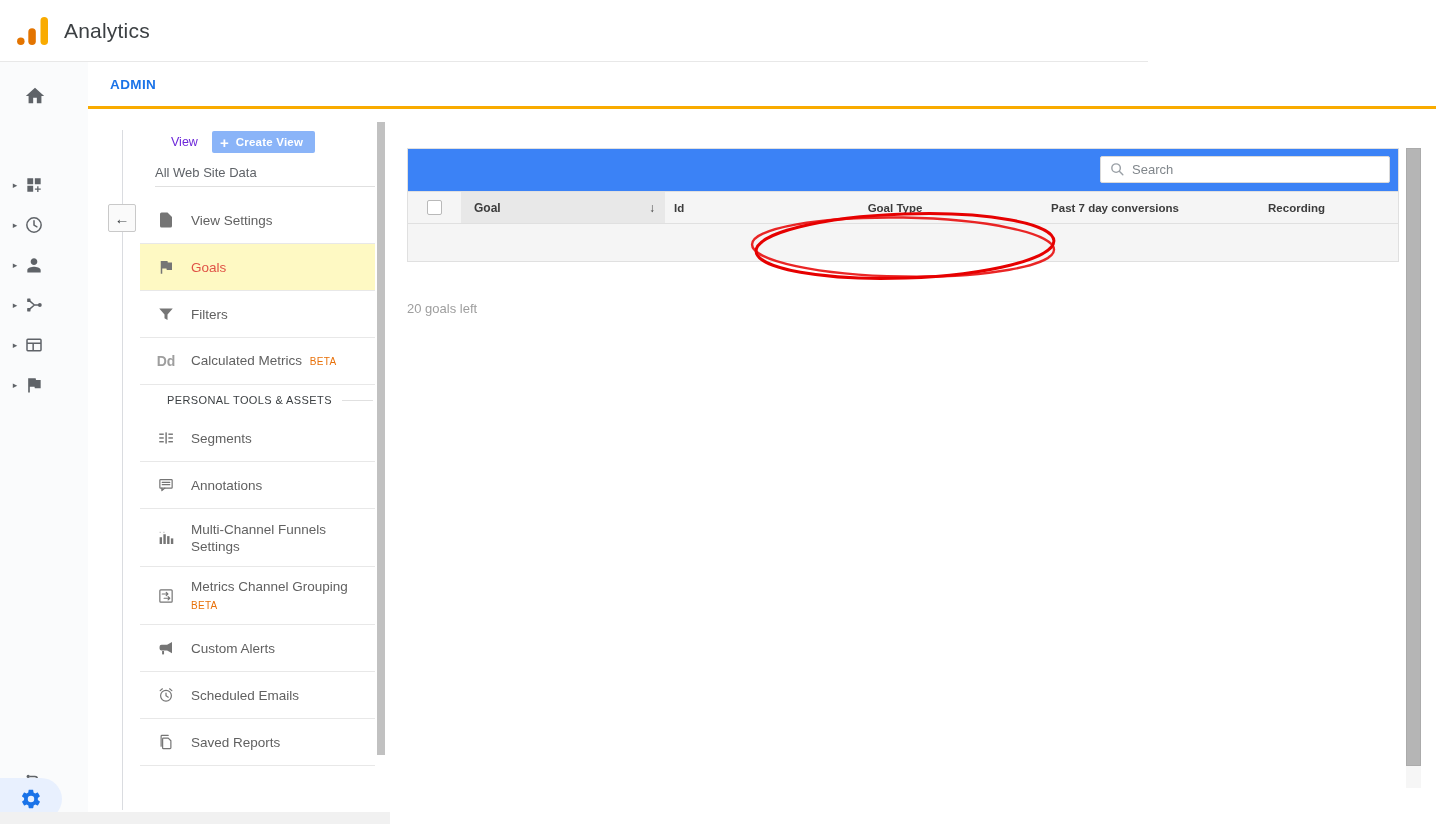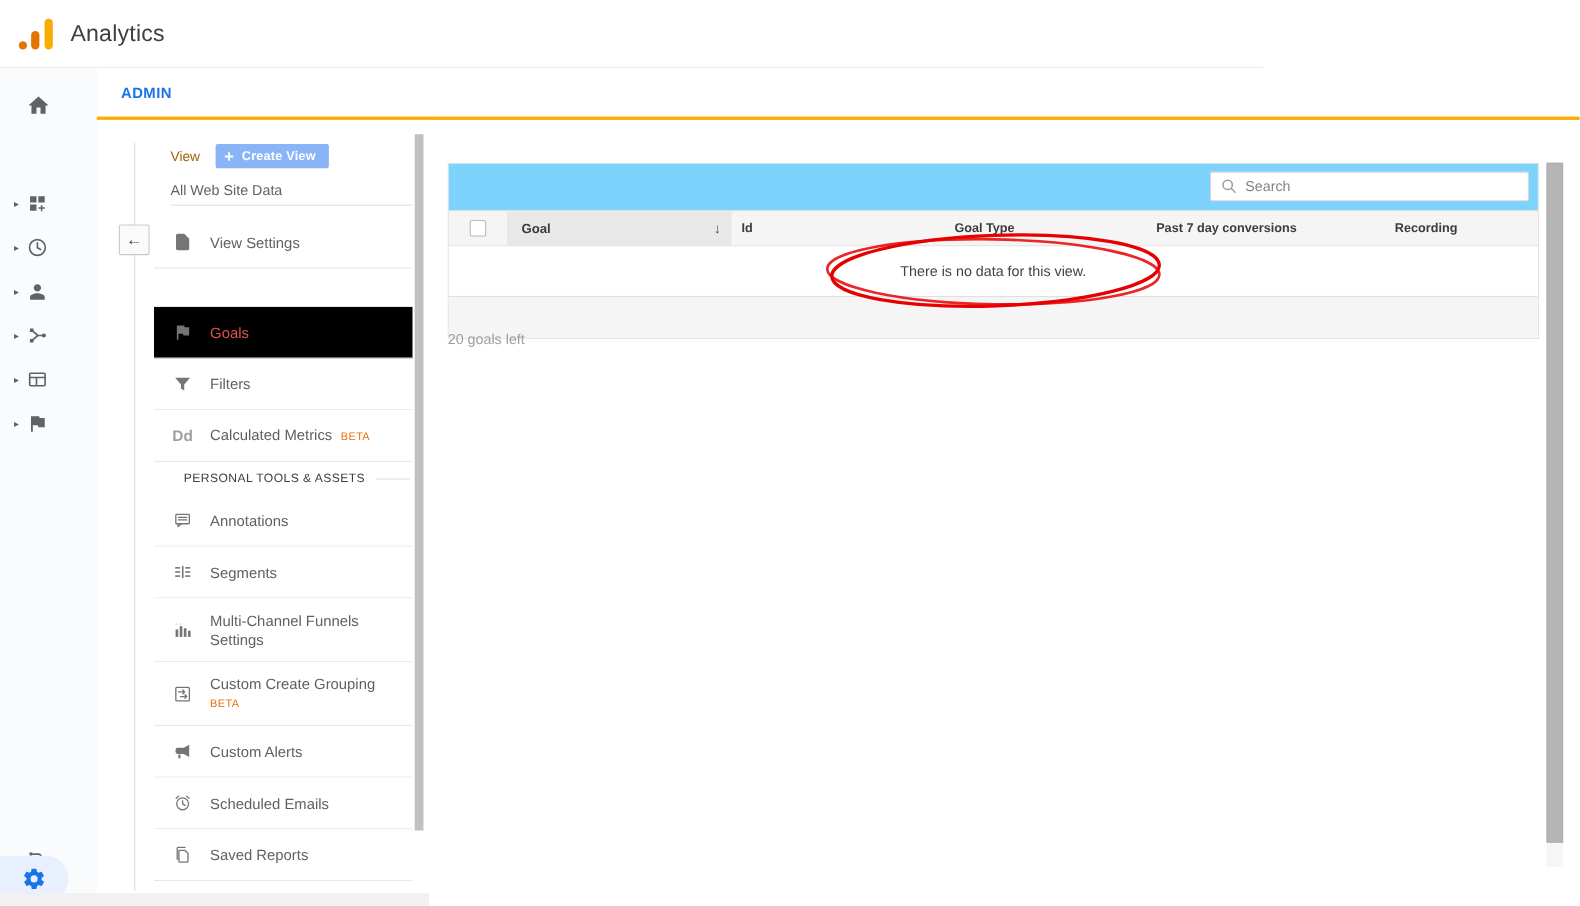--- a/index.html
+++ b/index.html
@@ -25,52 +25,52 @@
   #tabbar { position:absolute; left:88px; top:62px; width:1348px; height:47px; background:#fff;
     border-bottom:1px solid #eceef0; display:flex;flex-direction:column; }
   .tab { height:47px; line-height:46px; padding:0 22px; font-size:13.5px; font-weight:bold;
     letter-spacing:.4px; cursor:pointer; }
   .tab.active { color:#1a73e8; border-bottom:3px solid #f9ab00; }
   .tab.inactive { color:#5f6368; }
 
   
   #panel { position:absolute; left:88px; top:109px; width:302px; height:715px; background:#fff; }
   #view-row { position:absolute; left:67px; top:22px; display:flex; align-items:center; }
-  #view-label { font-size:12.5px; color:#a16207; margin-right:14px; }
+  #view-label { font-size:12.5px; color:#6d28d9; margin-right:14px;margin-left:16px; }
   #create-view-btn { background:#8ab4f8; color:#fff; font-size:11.5px; font-weight:bold;
     height:22px; padding:0 12px 0 8px; border:none; border-radius:2px; display:flex;
     align-items:center; cursor:pointer; letter-spacing:.2px; }
   #create-view-btn .plus { font-size:15px; font-weight:bold; margin-right:7px; }
   #view-name { position:absolute; left:67px; top:56px; font-size:13px; color:#5f6368; }
   #panel-divider { position:absolute; left:67px; top:77px; width:220px; height:1px; background:#e0e0e0; }
   #hier-line { position:absolute; left:34px; top:21px; width:1px; height:680px; background:#dadce0; }
   #back-btn { position:absolute; left:20px; top:95px; width:28px; height:28px; background:#fafafa;
     border:1px solid #c9c9c9; border-radius:2px; display:flex; align-items:center; justify-content:center;
     font-size:15px; font-weight:bold; color:#3c4043; cursor:pointer; z-index:2; }
 
   #menu { position:absolute; left:52px; top:88px; width:235px; }
   .menu-item { display:flex; align-items:center; min-height:47px; padding-left:15px;
     border-bottom:1px solid #e8e8e8; cursor:pointer; background:#fff; }
-  .menu-item.selected { background:#000000;margin-top:35px; }
+  .menu-item.selected { background:#fef9c3; }
   .menu-item .mi-icon { width:22px; display:flex; justify-content:center; }
   .menu-item .mi-label { margin-left:14px; font-size:13.5px; color:#616161; line-height:17px; }
   .menu-item.selected .mi-label { color:#e05347; }
   .badge { font-size:10px; color:#e8710a; letter-spacing:.3px; margin-left:4px; }
   .badge.block { display:block; margin-left:0; margin-top:2px; }
   .dd-glyph { font-size:14px; font-weight:bold; color:#9e9e9e; }
   #section-row { display:flex; align-items:center; height:30px; padding-left:15px; }
   #section-title { font-size:11px; font-weight:normal; color:#3c4043; letter-spacing:.4px; white-space:nowrap;padding-left:12px; }
   #section-row .tail { flex:1; height:1px; background:#e0e0e0; margin-left:10px; margin-right:2px; }
 
   #panel-scrollbar { position:absolute; left:289px; top:13px; width:8px; height:633px;
     background:#c1c1c1; border-radius:0; cursor:pointer; }
 
   
   #goals-table { position:absolute; left:407px; top:148px; width:992px; border:1px solid #e0e0e0; }
-  #table-toolbar { height:42px; background:#7dd3fc; position:relative; }
+  #table-toolbar { height:42px; background:#3b82f6; position:relative; }
   #search-box { position:absolute; right:8px; top:7px; width:290px; height:27px; background:#fff;
     border:1px solid #d9d9d9; border-radius:2px; display:flex; align-items:center; }
   #search-box svg { margin-left:8px; }
   #search-input { border:none; outline:none; flex:1; height:23px; margin-left:6px; font-size:13px;
     color:#3c4043; background:transparent; font-family:"Liberation Sans",sans-serif; }
   #search-input::placeholder { color:#80868b; }
 
   #table-header { height:33px; background:#f5f5f5; border-top:1px solid #e0e0e0;
     border-bottom:1px solid #e0e0e0; display:flex; align-items:stretch; }
   .th { display:flex; align-items:center; font-size:11.5px; font-weight:bold; color:#3c3c3c; }
@@ -243,41 +243,41 @@
     </div>
 
     <div id="section-row">
       <span id="section-title">PERSONAL TOOLS &amp; ASSETS</span>
       <span class="tail"></span>
     </div>
 
     <div class="menu-item">
       <span class="mi-icon">
         <svg width="18" height="18" viewBox="0 0 24 24">
-          <rect x="3.8" y="4.8" width="16.4" height="11.4" rx="1" class="stroke-ic"></rect>
-          <path d="M7 8.5h10M7 11.5h10" class="stroke-ic"></path>
-          <path d="M6.5 16.2v3.3l4-3.3" class="stroke-ic"></path>
-        </svg>
-      </span>
-      <span class="mi-label">Annotations</span>
-    </div>
-    <div class="menu-item">
-      <span class="mi-icon">
-        <svg width="18" height="18" viewBox="0 0 24 24">
           <rect x="3" y="6" width="6" height="1.9" class="m-ic"></rect>
             <rect x="3" y="11" width="6" height="1.9" class="m-ic"></rect>
             <rect x="3" y="16" width="6" height="1.9" class="m-ic"></rect>
           <rect x="11.2" y="4.5" width="1.9" height="15" class="m-ic"></rect>
           <rect x="15.2" y="6" width="6" height="1.9" class="m-ic"></rect>
             <rect x="15.2" y="11" width="6" height="1.9" class="m-ic"></rect>
             <rect x="15.2" y="16" width="6" height="1.9" class="m-ic"></rect>
         </svg>
       </span>
       <span class="mi-label">Segments</span>
     </div>
+    <div class="menu-item">
+      <span class="mi-icon">
+        <svg width="18" height="18" viewBox="0 0 24 24">
+          <rect x="3.8" y="4.8" width="16.4" height="11.4" rx="1" class="stroke-ic"></rect>
+          <path d="M7 8.5h10M7 11.5h10" class="stroke-ic"></path>
+          <path d="M6.5 16.2v3.3l4-3.3" class="stroke-ic"></path>
+        </svg>
+      </span>
+      <span class="mi-label">Annotations</span>
+    </div>
     <div class="menu-item" style="min-height:58px">
       <span class="mi-icon">
         <svg width="18" height="18" viewBox="0 0 24 24">
           <rect x="3.5" y="11" width="3.2" height="9" class="m-ic"></rect>
           <rect x="8.5" y="7" width="3.2" height="13" class="m-ic"></rect>
           <rect x="13.5" y="9.5" width="3.2" height="10.5" class="m-ic"></rect>
           <rect x="18.5" y="12.5" width="3.2" height="7.5" class="m-ic"></rect>
           <path d="M3.5 4.5h3M8.5 4.5h3" stroke="#bdbdbd" stroke-width="1.4" stroke-dasharray="1.5 1.5"></path>
         </svg>
       </span>
@@ -285,21 +285,21 @@
     </div>
     <div class="menu-item" style="min-height:58px">
       <span class="mi-icon">
         <svg width="18" height="18" viewBox="0 0 24 24">
           <rect x="3.8" y="3.8" width="16.4" height="16.4" rx="1.2" class="stroke-ic"></rect>
           <path d="M7 9.3h7.5M14.5 9.3l-2.2-2.2M14.5 9.3l-2.2 2.2" class="stroke-ic"></path>
           <path d="M9.5 15h7.5M17 15l-2.2-2.2M17 15l-2.2 2.2" class="stroke-ic"></path>
         </svg>
       </span>
       <span class="mi-label" style="max-width:170px">
-        <span>Custom Create Grouping</span>
+        <span>Metrics Channel Grouping</span>
         <span class="badge block">BETA</span>
       </span>
     </div>
     <div class="menu-item">
       <span class="mi-icon">
         <svg width="18" height="18" viewBox="0 0 24 24">
           <path class="m-ic" d="M20 4v15l-6.5-3.8H6a2.6 2.6 0 01-2.6-2.6v-2.2A2.6 2.6 0 016 7.8h7.5L20 4z"></path>
           <rect x="6.8" y="16" width="2.6" height="4.5" class="m-ic"></rect>
         </svg>
       </span>
@@ -345,21 +345,20 @@
       </div>
     <div class="th" id="th-goal">
       <span>Goal</span>
       <span class="sort-arrow">↓</span>
     </div>
     <div class="th" id="th-id">Id</div>
     <div class="th" id="th-goaltype">Goal Type</div>
     <div class="th" id="th-past7">Past 7 day conversions</div>
     <div class="th" id="th-recording">Recording</div>
   </div>
-  <div id="table-empty-row">There is no data for this view.</div>
   <div id="table-footer"></div>
 </div>
 
 <div id="goals-left">20 goals left</div>
 
 <svg id="red-annotation" viewBox="0 0 320 84">
   <g transform="rotate(-2 160 42)">
     <ellipse cx="160" cy="42" rx="149" ry="32" fill="none" stroke="#e60000" stroke-width="3"></ellipse>
     <ellipse cx="158" cy="43" rx="151" ry="29.5" fill="none" stroke="#e60000" stroke-width="2.4" opacity="0.85" transform="rotate(3 158 43)"></ellipse>
   </g>

